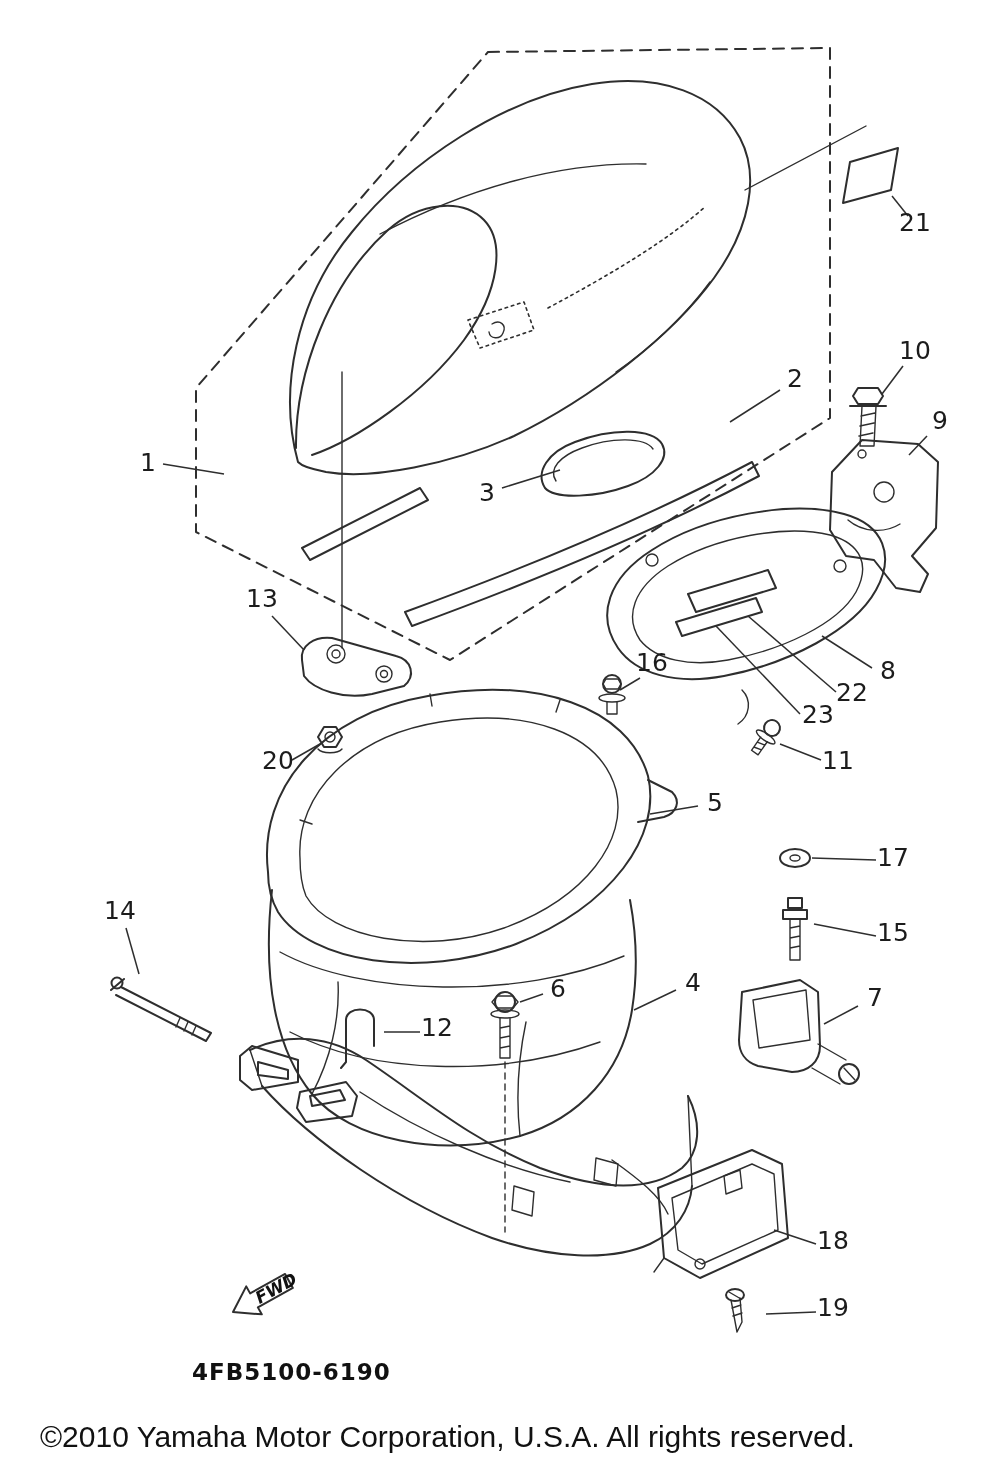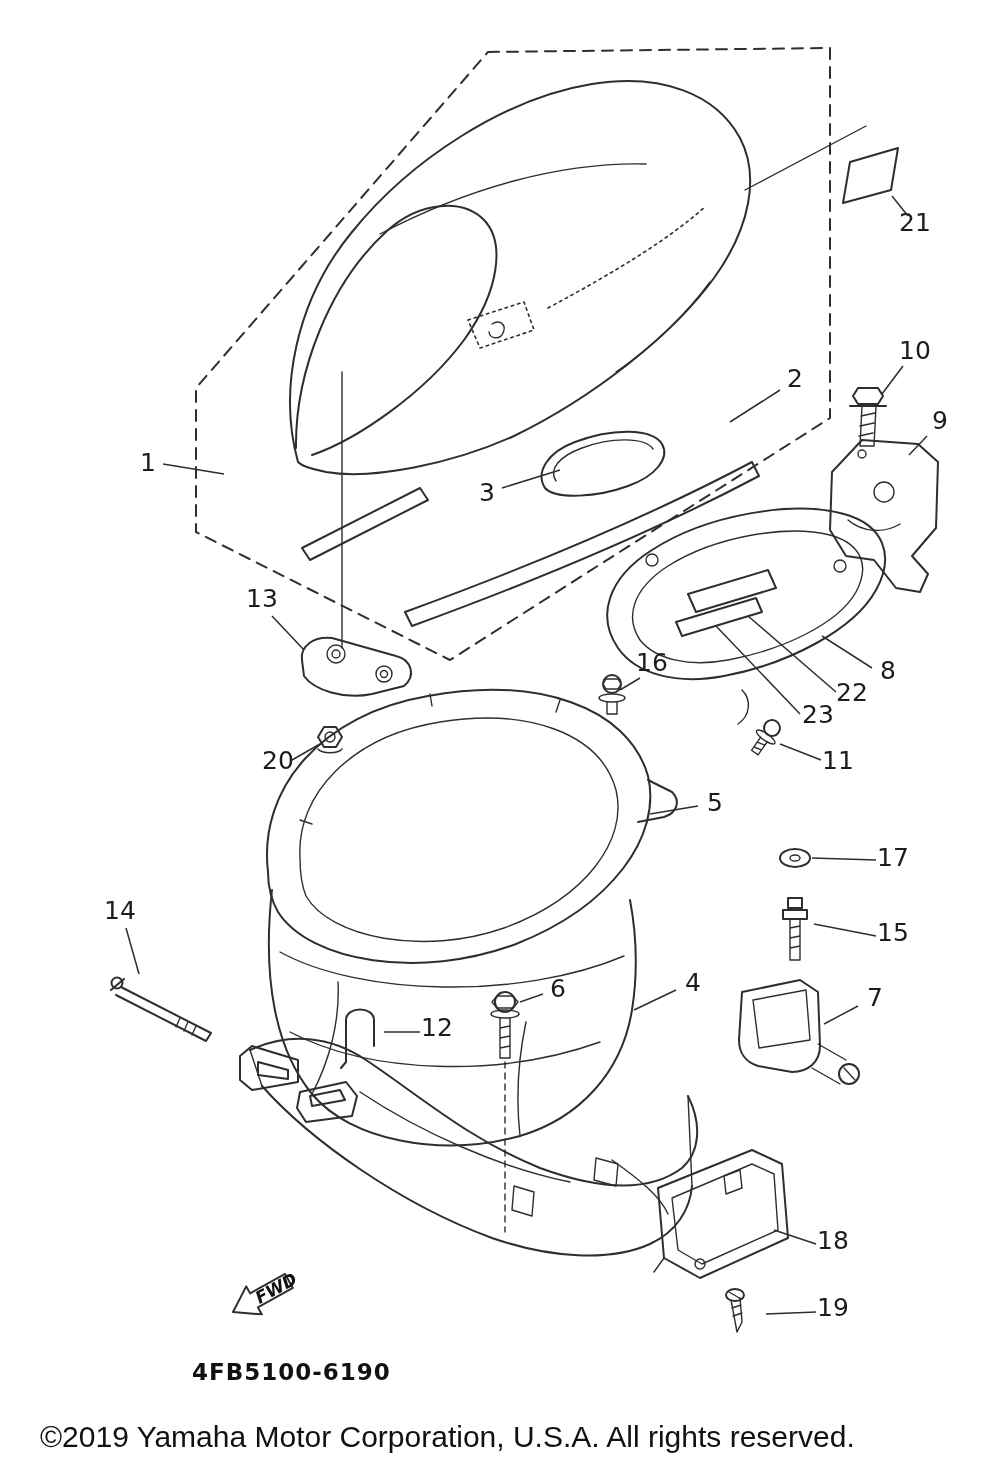--- a/index.html
+++ b/index.html
@@ -225,13 +225,13 @@
       <text x="278" y="769" class="callout">20</text>
       <line x1="908" y1="216" x2="892" y2="196" class="leader"></line>
       <text x="915" y="231" class="callout">21</text>
       <line x1="836" y1="692" x2="748" y2="616" class="leader"></line>
       <text x="852" y="701" class="callout">22</text>
       <line x1="800" y1="714" x2="716" y2="626" class="leader"></line>
       <text x="818" y="723" class="callout">23</text>
     </g>
 </svg>
 
-<div class="copyright">©2019 Yamaha Motor Corporation, U.S.A. All rights reserved.</div>
+<div class="copyright">©2010 Yamaha Motor Corporation, U.S.A. All rights reserved.</div>
 
 </body></html>

